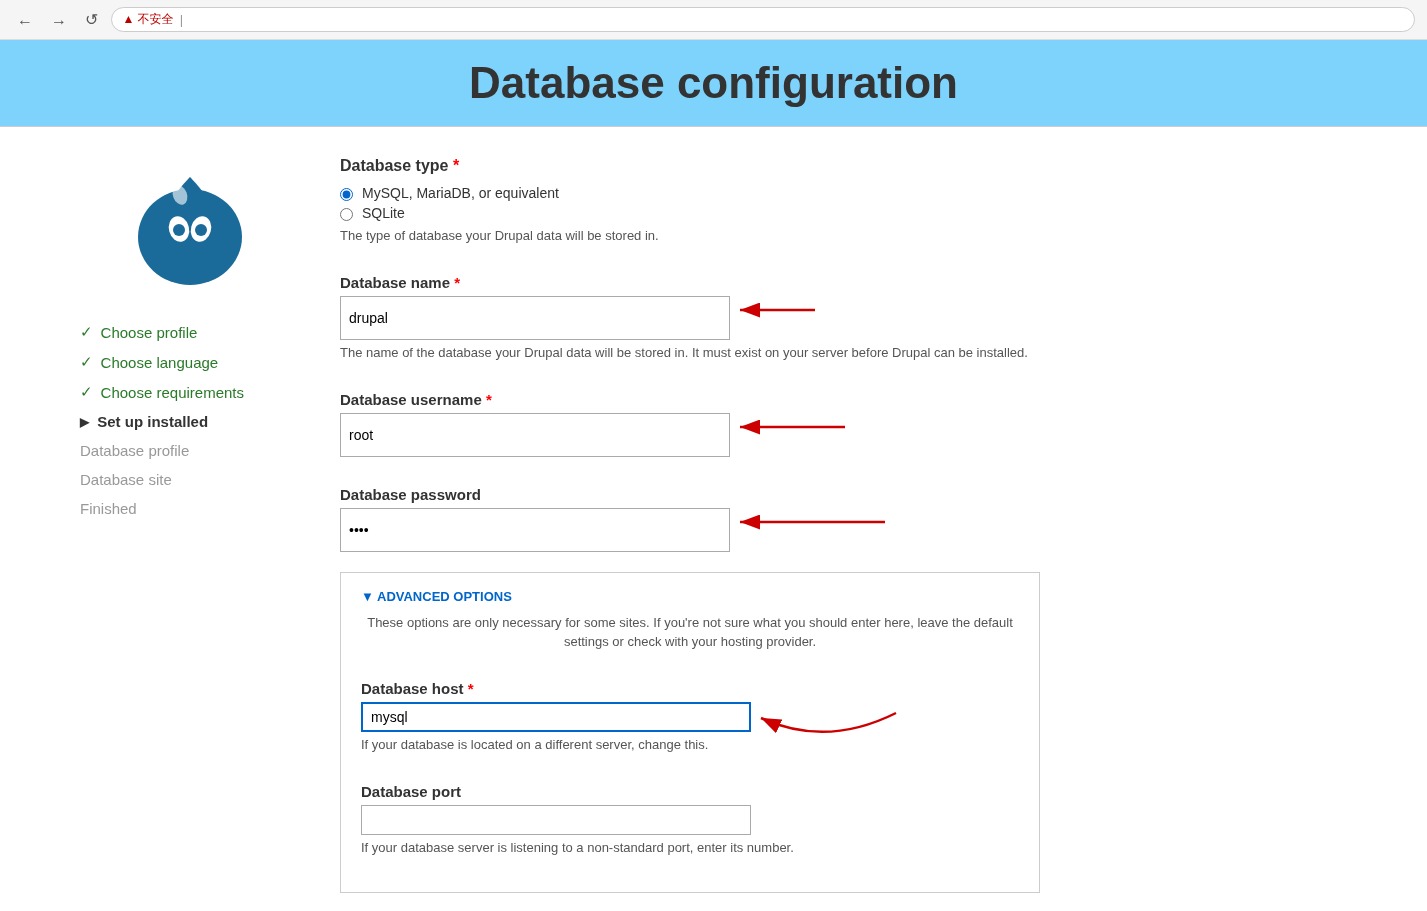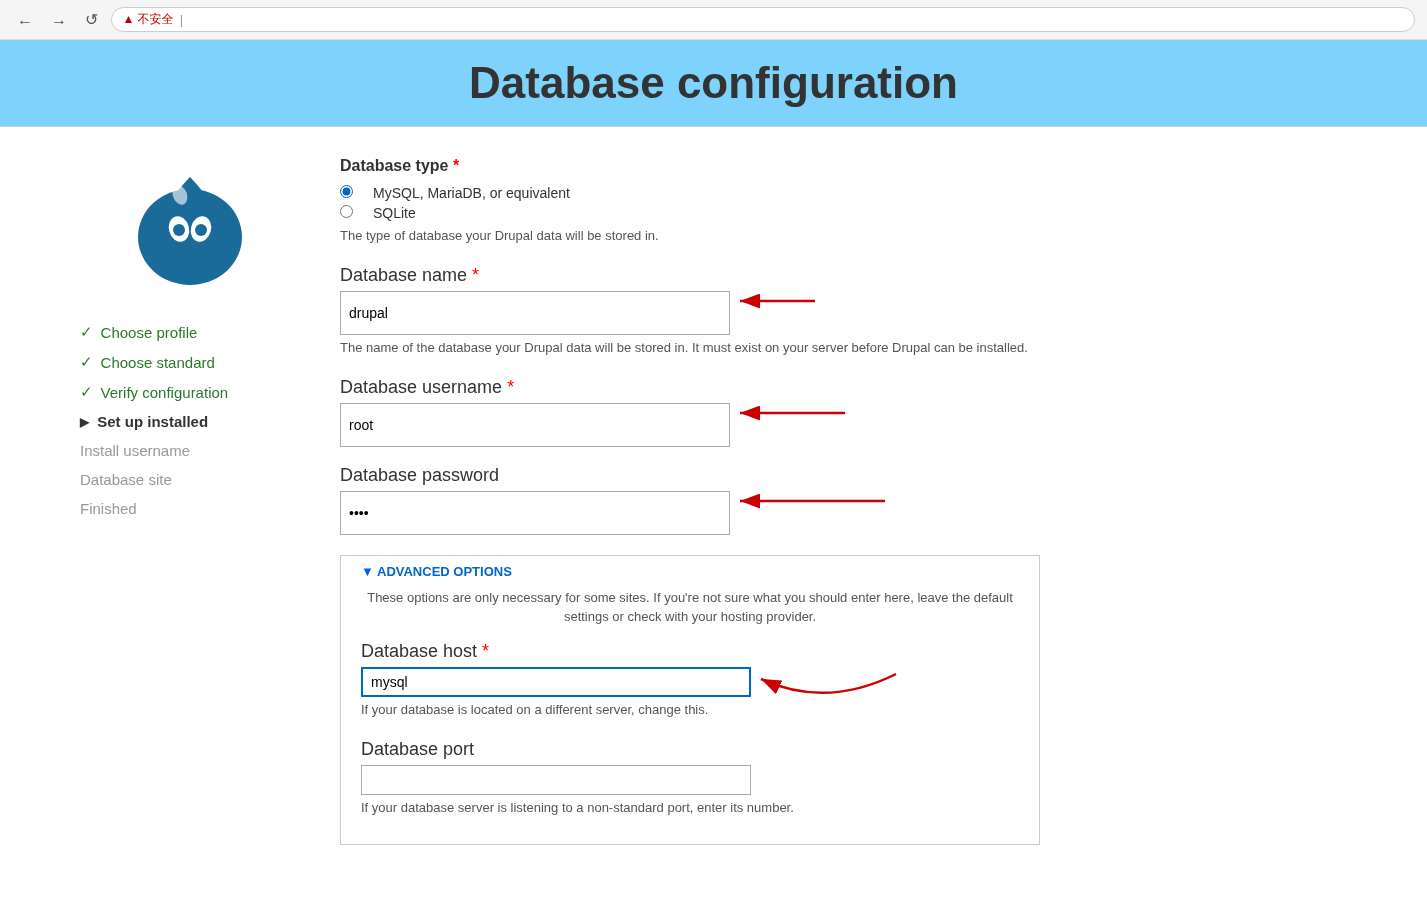--- a/index.html
+++ b/index.html
@@ -122,59 +122,60 @@
     }
     .required-star {
       color: red;
     }
 
     .radio-group {
       margin-bottom: 6px;
     }
     .radio-option {
       display: flex;
-      align-items: flex-start;
-      gap: 20px;
+      align-items: flex-end;
+      gap: 9px;
       margin-bottom: 4px;
       font-size: 14px;
     }
     .radio-option input[type="radio"] {
       accent-color: #0066cc;
     }
 
     .help-text {
       font-size: 13px;
       color: #555;
       margin-bottom: 20px;
       line-height: 1.4;
     }
 
     .form-group {
       margin-bottom: 18px;
       position: relative;
     }
     .form-label {
       display: block;
-      font-weight: normal;
+      font-weight: bold;
       margin-bottom: 5px;
-      font-size: 18px;
+      font-size: 15px;
+      margin-top: 29px;
     }
     .form-input {
       width: 100%;
       max-width: 390px;
       padding: 5px 8px;
       border: 1px solid #aaa;
       font-size: 14px;
       height: 44px;
     }
 
     
     .advanced-options-box {
       border: 1px solid #ccc;
-      padding: 7px 20px;
+      padding: 15px 20px;
       margin-top: 20px;
       background: #fff;
     }
     .advanced-toggle {
       font-size: 13px;
       font-weight: bold;
       color: #0066cc;
       text-decoration: none;
       display: inline-flex;
       align-items: center;
@@ -249,34 +250,34 @@
     </svg>
 
     <ul class="steps-list">
 
       <li class="step-item completed">
         <span class="step-check">✓</span>
         <span>Choose profile</span>
       </li>
       <li class="step-item completed">
         <span class="step-check">✓</span>
-        <span>Choose standard</span>
+        <span>Choose language</span>
       </li>
       <li class="step-item completed">
         <span class="step-check">✓</span>
-        <span>Verify configuration</span>
+        <span>Choose requirements</span>
       </li>
 
       <li class="step-item active">
         <span class="step-arrow">▶</span>
         <span>Set up installed</span>
       </li>
 
       <li class="step-item inactive">
-        <span>Install username</span>
+        <span>Database profile</span>
       </li>
       <li class="step-item inactive">
         <span>Database site</span>
       </li>
       <li class="step-item inactive">
         <span>Finished</span>
       </li>
     </ul>
   </div>
 

